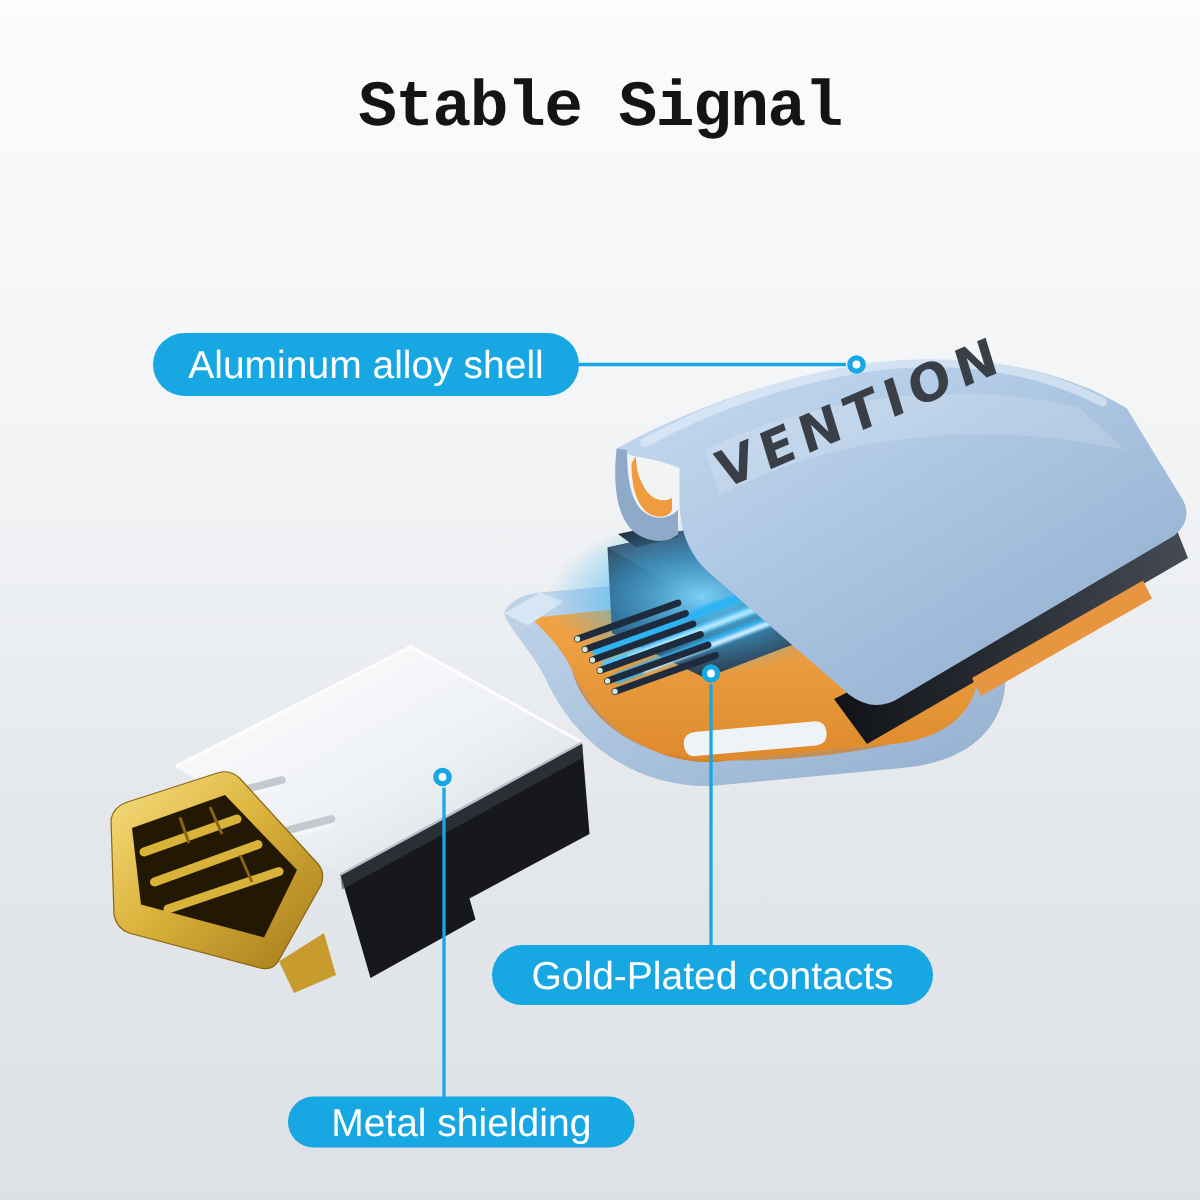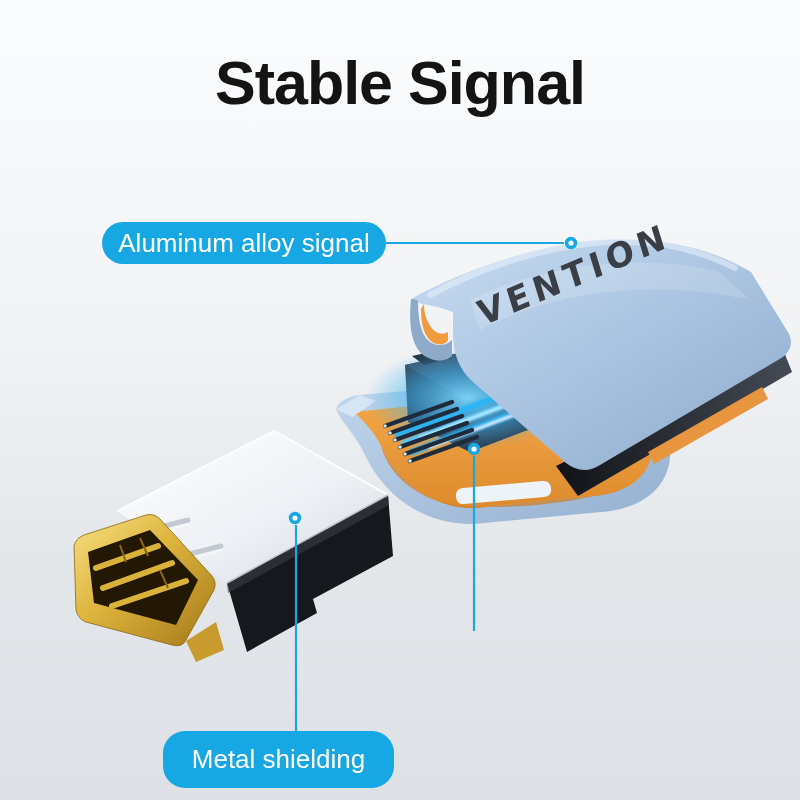--- a/index.html
+++ b/index.html
@@ -3,35 +3,35 @@
 <meta charset="utf-8">
 <style>
   html,body{margin:0;padding:0;}
   #stage{
     position:relative;width:800px;height:800px;overflow:hidden;
     background:linear-gradient(180deg,#fbfcfd 0%,#f1f3f5 40%,#e4e7ea 70%,#dde0e5 100%);
     font-family:"Liberation Sans",sans-serif;
   }
   .title{
     position:absolute;left:0;top:14px;width:800px;text-align:center;
-    font-family:Liberation Sans, sans-serif;font-weight:bold;
-    font-size:61px;line-height:57px;color:#141414;letter-spacing:-1px;
+    font-family:Liberation Mono, monospace;font-weight:bold;
+    font-size:43px;line-height:57px;color:#141414;letter-spacing:-1px;
   }
   .subtitle{
     position:absolute;left:0;top:141px;width:800px;text-align:center;
     font-size:21.5px;line-height:30px;color:#3c3c3c;letter-spacing:-0.2px;
   }
   .pill{
     position:absolute;background:#17A7E3;color:#fff;
     display:flex;align-items:center;justify-content:center;
     font-size:26px;font-weight:500;border-radius:22px;white-space:nowrap;
   }
   #pill-aluminum{left:102px;top:222px;width:284px;height:42px;}
   #pill-gold{left:328px;top:630px;width:294px;height:40px;}
-  #pill-metal{left:163px;top:731px;width:231px;height:57px;}
+  #pill-metal{left:192px;top:731px;width:231px;height:34px;}
   svg{position:absolute;left:0;top:0;}
 </style>
 </head>
 <body>
 
 <div id="stage">
 
   <h1 class="title"><span>Stable Signal</span><br>
   </h1>
 
@@ -182,19 +182,22 @@
       <path d="M386,243 L564,243" stroke-width="2.2" fill="none"></path>
       <circle cx="571" cy="243" r="4.4" fill="#ffffff" stroke-width="3.6"></circle>
       <path d="M474,456 L474,631" stroke-width="2.2" fill="none"></path>
       <circle cx="474" cy="449" r="4.4" fill="#ffffff" stroke-width="3.6"></circle>
       <path d="M296,525 L296,732" stroke-width="2.2" fill="none"></path>
       <circle cx="295" cy="518" r="4.4" fill="#ffffff" stroke-width="3.6"></circle>
     </g>
   </svg>
 
   <div class="pill" id="pill-aluminum">
-    <span>Aluminum alloy signal</span>
+    <span>Aluminum alloy shell</span>
+  </div>
+  <div class="pill" id="pill-gold">
+    <span>Gold-Plated contacts</span>
   </div>
   <div class="pill" id="pill-metal">
     <span>Metal shielding</span>
   </div>
 
 </div>
 
 </body></html>

